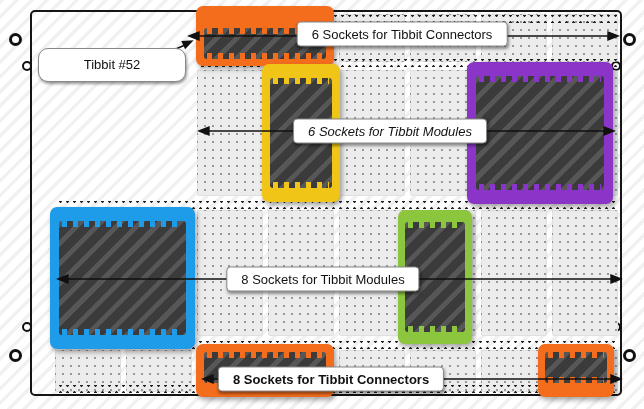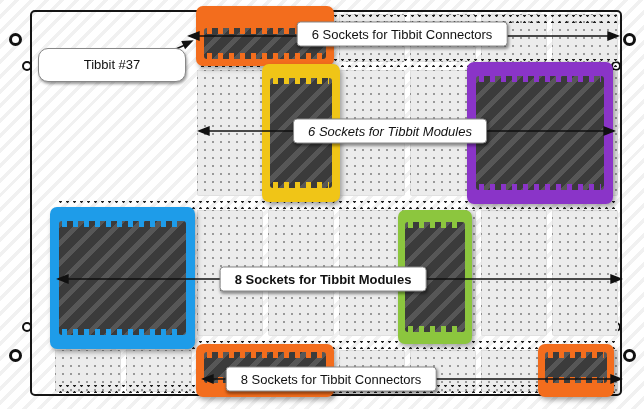--- a/index.html
+++ b/index.html
@@ -188,20 +188,20 @@
       <polygon points="203,379 213,375 213,383"></polygon>
       <polygon points="621,379 611,375 611,383"></polygon>
 
       <line x1="160" y1="56" x2="185" y2="45"></line>
       <polygon points="192,41 185.3,48 182.3,41.6"></polygon>
     </g>
   </svg>
 
   <div class="pill" style="left:402px;top:34px;">6 Sockets for Tibbit Connectors</div>
   <div class="pill" style="left:390px;top:131px;font-style:italic;">6 Sockets for Tibbit Modules</div>
-  <div class="pill" style="left:323px;top:279px;font-weight:bold;">8 Sockets for Tibbit Modules</div>
-  <div class="pill" style="left:331px;top:379px;">8 Sockets for Tibbit Connectors</div>
+  <div class="pill" style="left:323px;top:279px;">8 Sockets for Tibbit Modules</div>
+  <div class="pill" style="left:331px;top:379px;font-weight:bold;">8 Sockets for Tibbit Connectors</div>
 
   <div class="note">
-    <div>Tibbit #37</div>
+    <div>Tibbit #52</div>
   </div>
 
 </div>
 
 </body></html>

